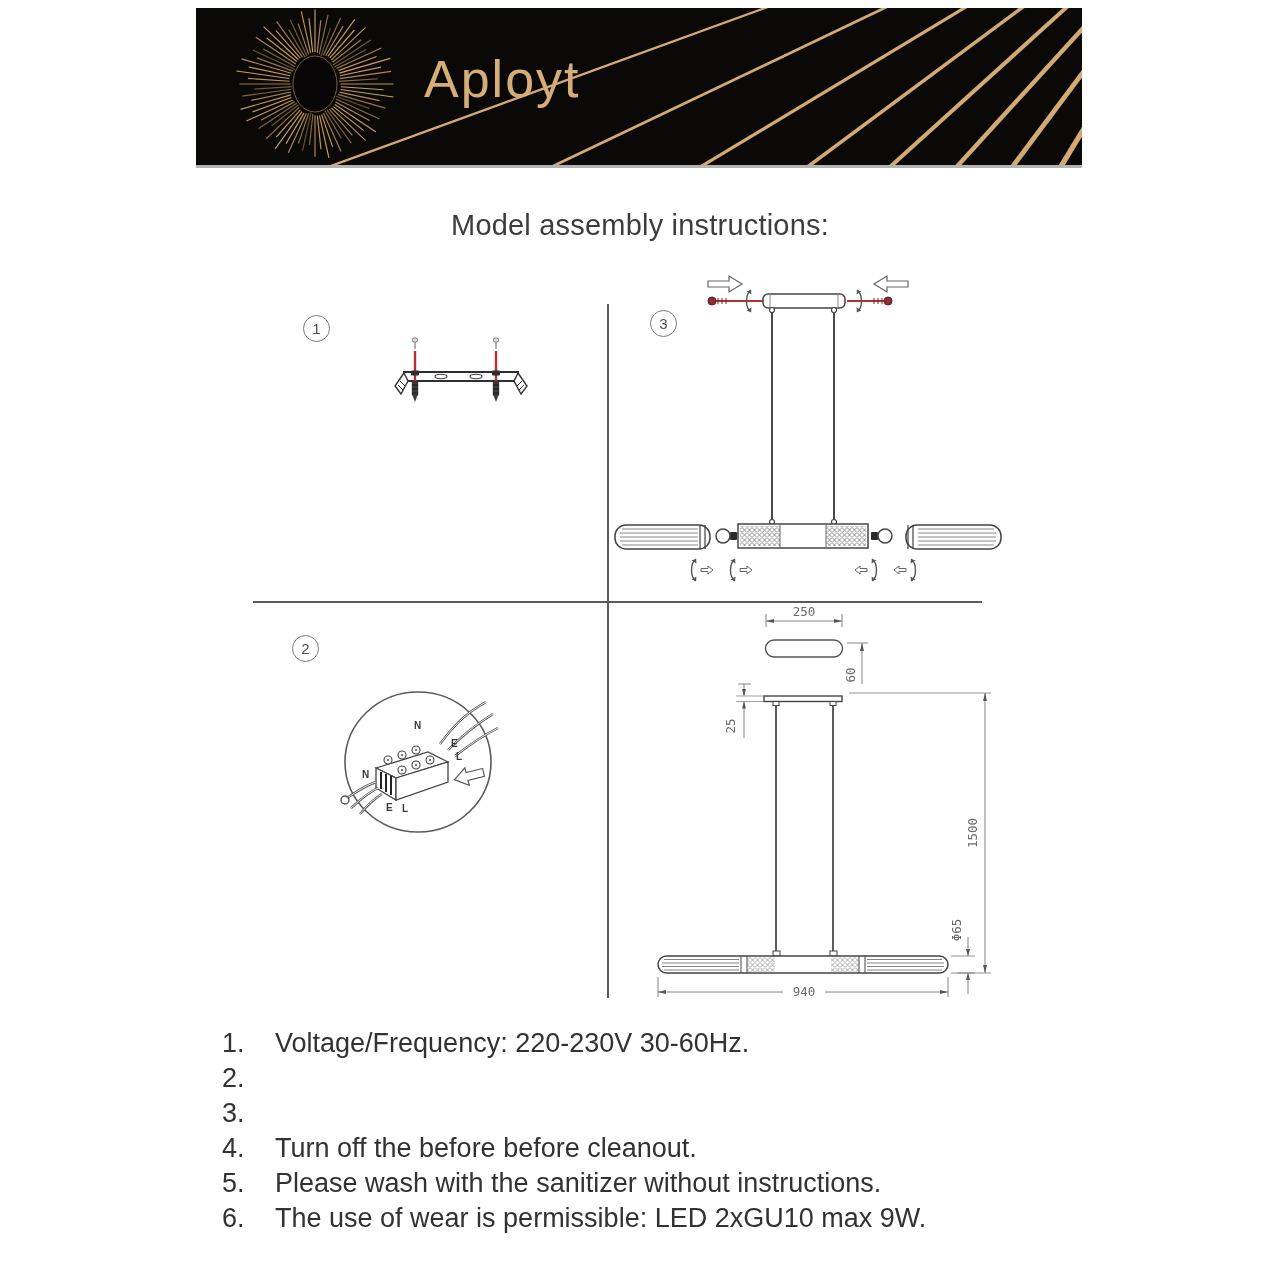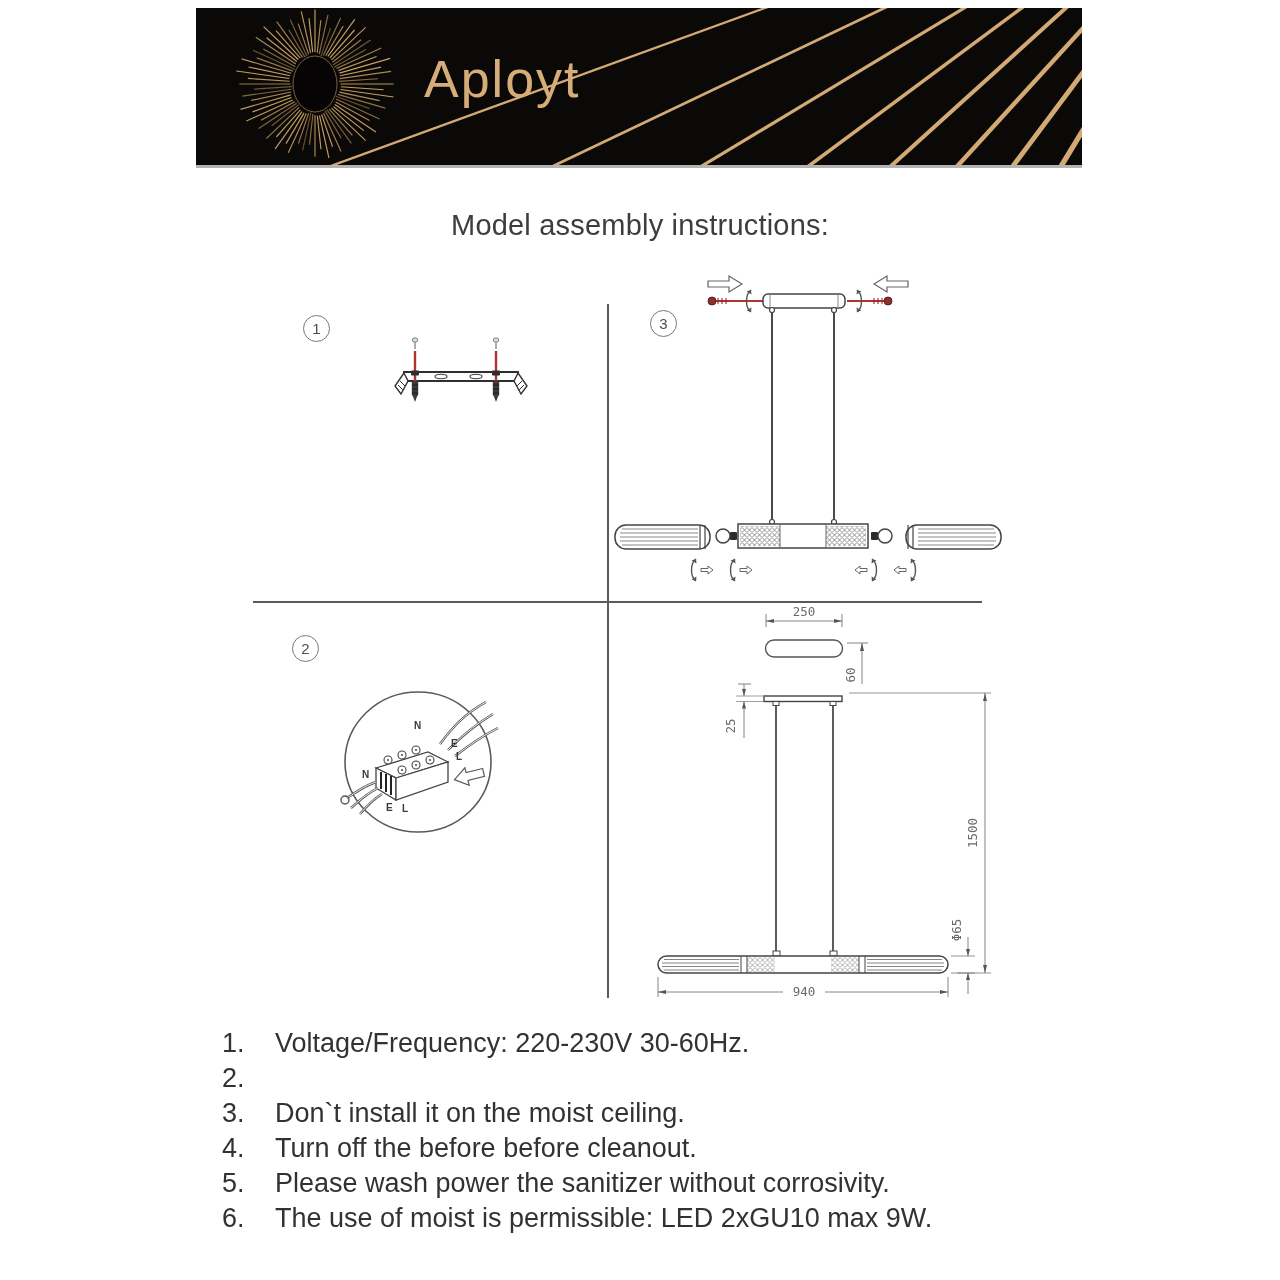--- a/index.html
+++ b/index.html
@@ -412,27 +412,26 @@
 <ol class="abs instructions">
   <li>
       <span class="num">1.</span>
       <span>Voltage/Frequency: 220-230V 30-60Hz.</span>
     </li>
   <li>
       <span class="num">2.</span>
     </li>
   <li>
       <span class="num">3.</span>
-      <span>Don`t install it on the moist ceiling.</span>
     </li>
   <li>
       <span class="num">4.</span>
       <span>Turn off the before before cleanout.</span>
     </li>
   <li>
       <span class="num">5.</span>
-      <span>Please wash power the sanitizer without corrosivity.</span>
+      <span>Please wash with the sanitizer without instructions.</span>
     </li>
   <li>
       <span class="num">6.</span>
-      <span>The use of moist is permissible: LED 2xGU10 max 9W.</span>
+      <span>The use of wear is permissible: LED 2xGU10 max 9W.</span>
     </li>
 </ol>
 
 </body></html>

